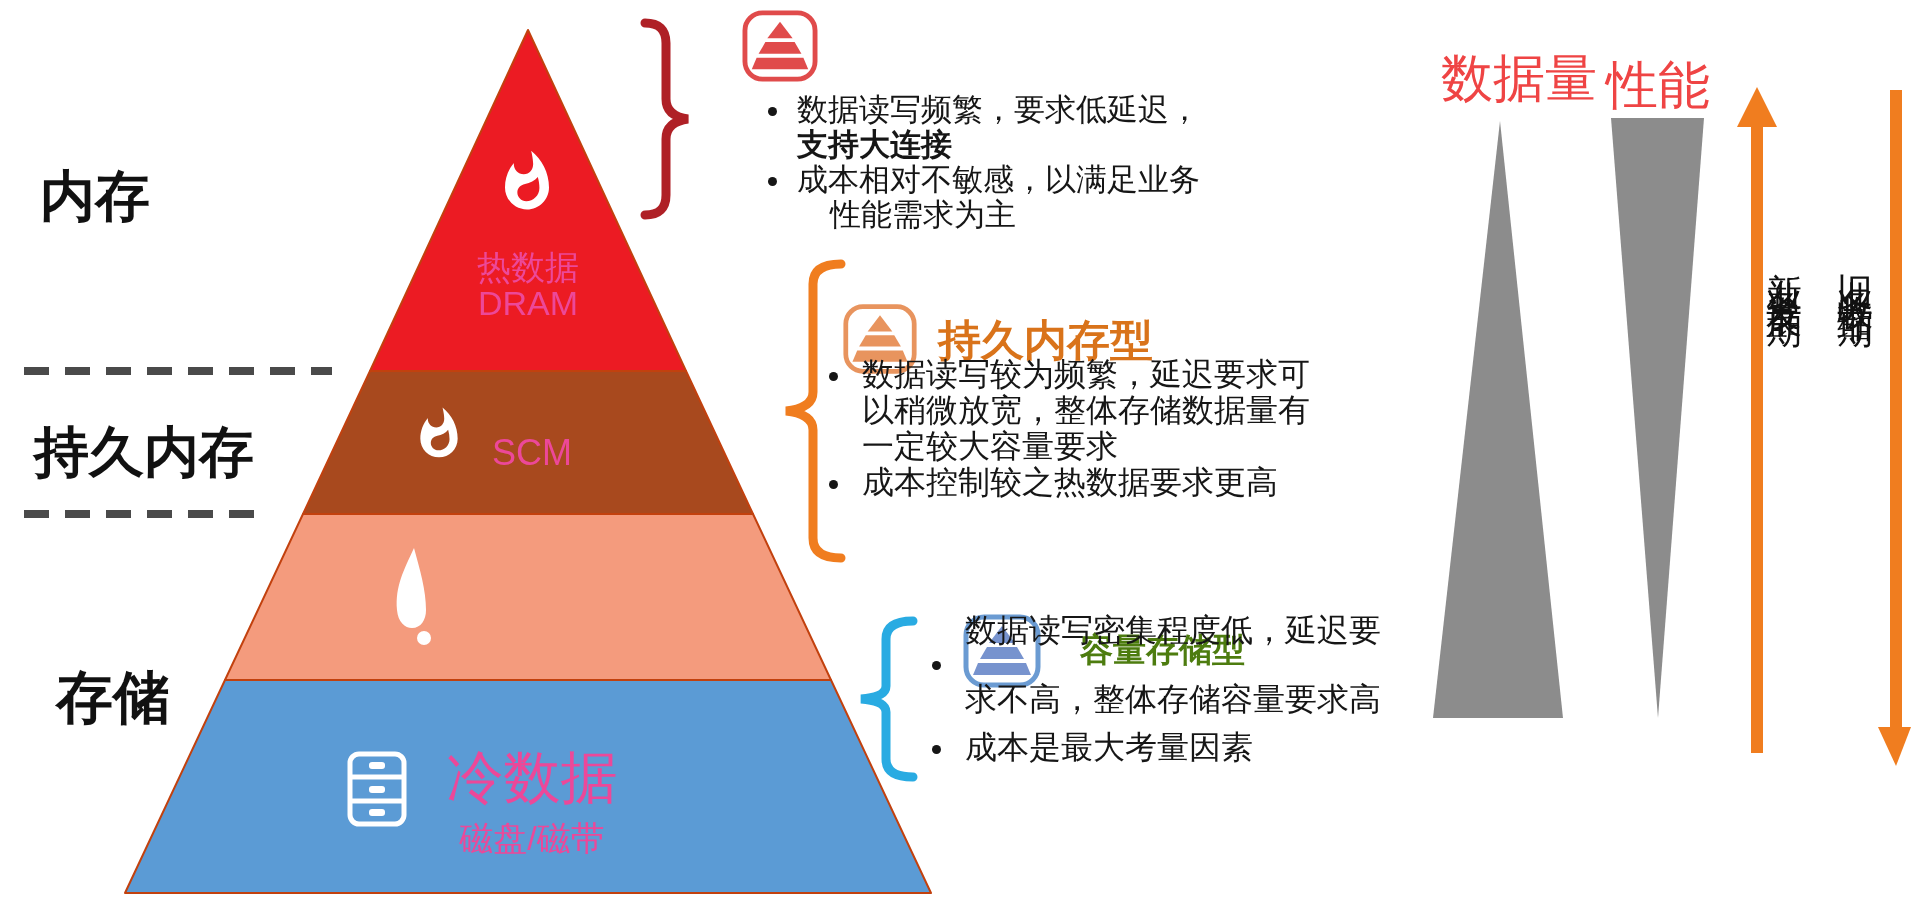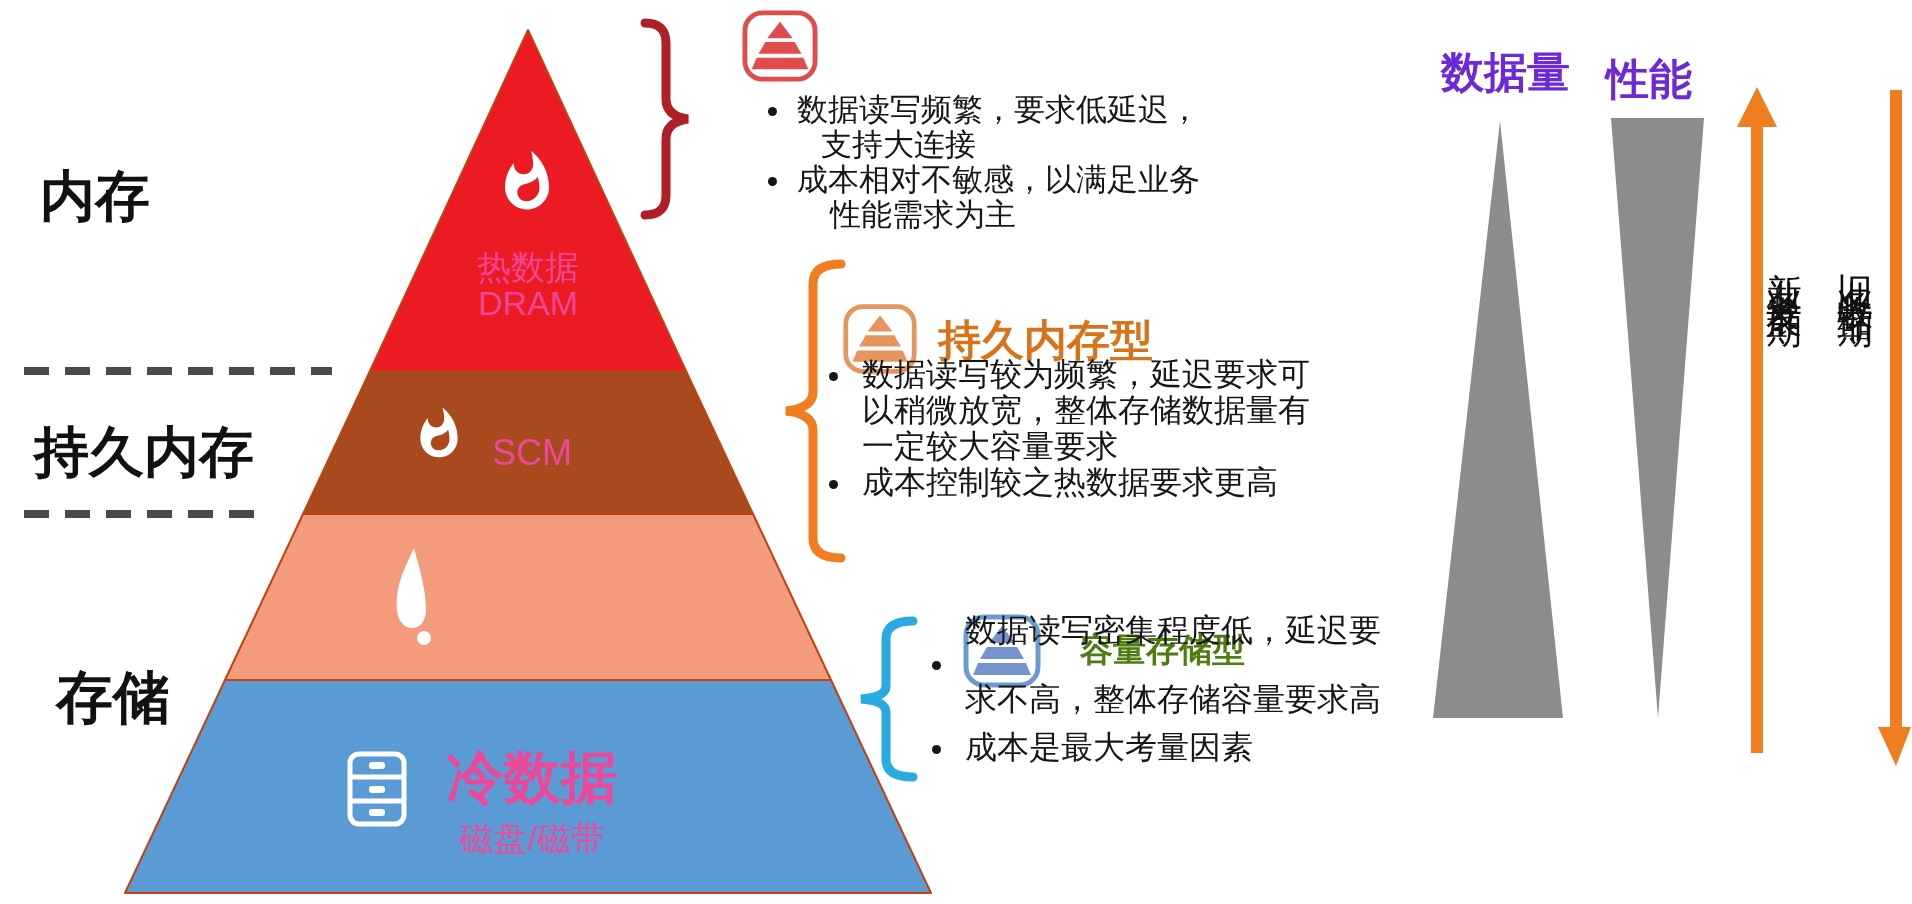--- a/index.html
+++ b/index.html
@@ -11,21 +11,21 @@
   .side-label{font-weight:bold;color:#111;white-space:nowrap;}
   .layer-text{color:#ec4899;text-align:center;white-space:nowrap;}
   .ann-title{font-weight:bold;white-space:nowrap;}
   .bullet-line{font-size:31px;line-height:35px;white-space:nowrap;color:#161616;}
   .bullet-line.b2{font-size:32px;line-height:36px;}
   .dot{width:9px;height:9px;border-radius:50%;background:#161616;}
   .v-label{
     writing-mode:vertical-rl;text-orientation:upright;
     font-size:36px;font-weight:500;letter-spacing:8px;color:#111;white-space:nowrap;
   }
-  .r-title{font-weight:bold;font-size:43px;color:#6d28d9;white-space:nowrap;}
+  .r-title{font-weight:normal;font-size:52px;color:#ef4444;white-space:nowrap;}
   svg{display:block;}
 </style>
 </head>
 <body>
 
 <div id="stage">
 
   <svg class="abs" style="left:0;top:0;" width="1912" height="904" viewBox="0 0 1912 904">
 
     <polygon points="528,30 686,371 370,371" fill="#EC1B23" stroke="#C2410E" stroke-width="2" stroke-linejoin="round"></polygon>
@@ -70,32 +70,32 @@
   </svg>
 
   <svg class="abs" style="left:346px;top:750px;" width="62" height="78" viewBox="0 0 62 78">
     <rect x="4" y="4" width="54" height="70" rx="9" fill="none" stroke="#ffffff" stroke-width="5"></rect>
     <line x1="4" y1="27" x2="58" y2="27" stroke="#ffffff" stroke-width="5"></line>
     <line x1="4" y1="51" x2="58" y2="51" stroke="#ffffff" stroke-width="5"></line>
     <rect x="23" y="12" width="16" height="7" rx="3" fill="#ffffff"></rect>
     <rect x="23" y="36" width="16" height="7" rx="3" fill="#ffffff"></rect>
     <rect x="23" y="59" width="16" height="7" rx="3" fill="#ffffff"></rect>
   </svg>
-  <div class="abs layer-text" style="left:412px;top:740px;width:240px;font-size:57px;font-weight:bold;">冷数据</div>
+  <div class="abs layer-text" style="left:412px;top:740px;width:240px;font-size:57px;font-weight:normal;">冷数据</div>
   <div class="abs layer-text" style="left:412px;top:816px;width:240px;font-size:34px;">磁盘/磁带</div>
 
   <svg class="abs" style="left:741px;top:9px;" width="78" height="74" viewBox="0 0 80 76">
     <rect x="4" y="4" width="72" height="68" rx="18" fill="none" stroke="#E04B4B" stroke-width="5"></rect>
     <polygon points="40,13 53,30 27,30" fill="#E04B4B"></polygon>
     <polygon points="25,34 55,34 62,46 18,46" fill="#E04B4B"></polygon>
     <polygon points="16,50 64,50 69,62 11,62" fill="#E04B4B"></polygon>
   </svg>
   <div class="abs dot" style="left:768px;top:107px;"></div>
   <div class="abs bullet-line" style="left:797px;top:92px;">数据读写频繁，要求低延迟，</div>
-  <div class="abs bullet-line" style="left:821px;top:127px;">支持大连接</div>
+  <div class="abs bullet-line" style="left:797px;top:127px;font-weight:bold;">支持大连接</div>
   <div class="abs dot" style="left:768px;top:177px;"></div>
   <div class="abs bullet-line" style="left:797px;top:162px;">成本相对不敏感，以满足业务</div>
   <div class="abs bullet-line" style="left:797px;top:197px;margin-left:33px;">性能需求为主</div>
 
   <svg class="abs" style="left:842px;top:301px;" width="76" height="76" viewBox="0 0 80 76">
     <rect x="4" y="4" width="72" height="68" rx="18" fill="none" stroke="#E8945E" stroke-width="5"></rect>
     <polygon points="40,13 53,30 27,30" fill="#E8945E"></polygon>
     <polygon points="25,34 55,34 62,46 18,46" fill="#E8945E"></polygon>
     <polygon points="16,50 64,50 69,62 11,62" fill="#E8945E"></polygon>
   </svg>

